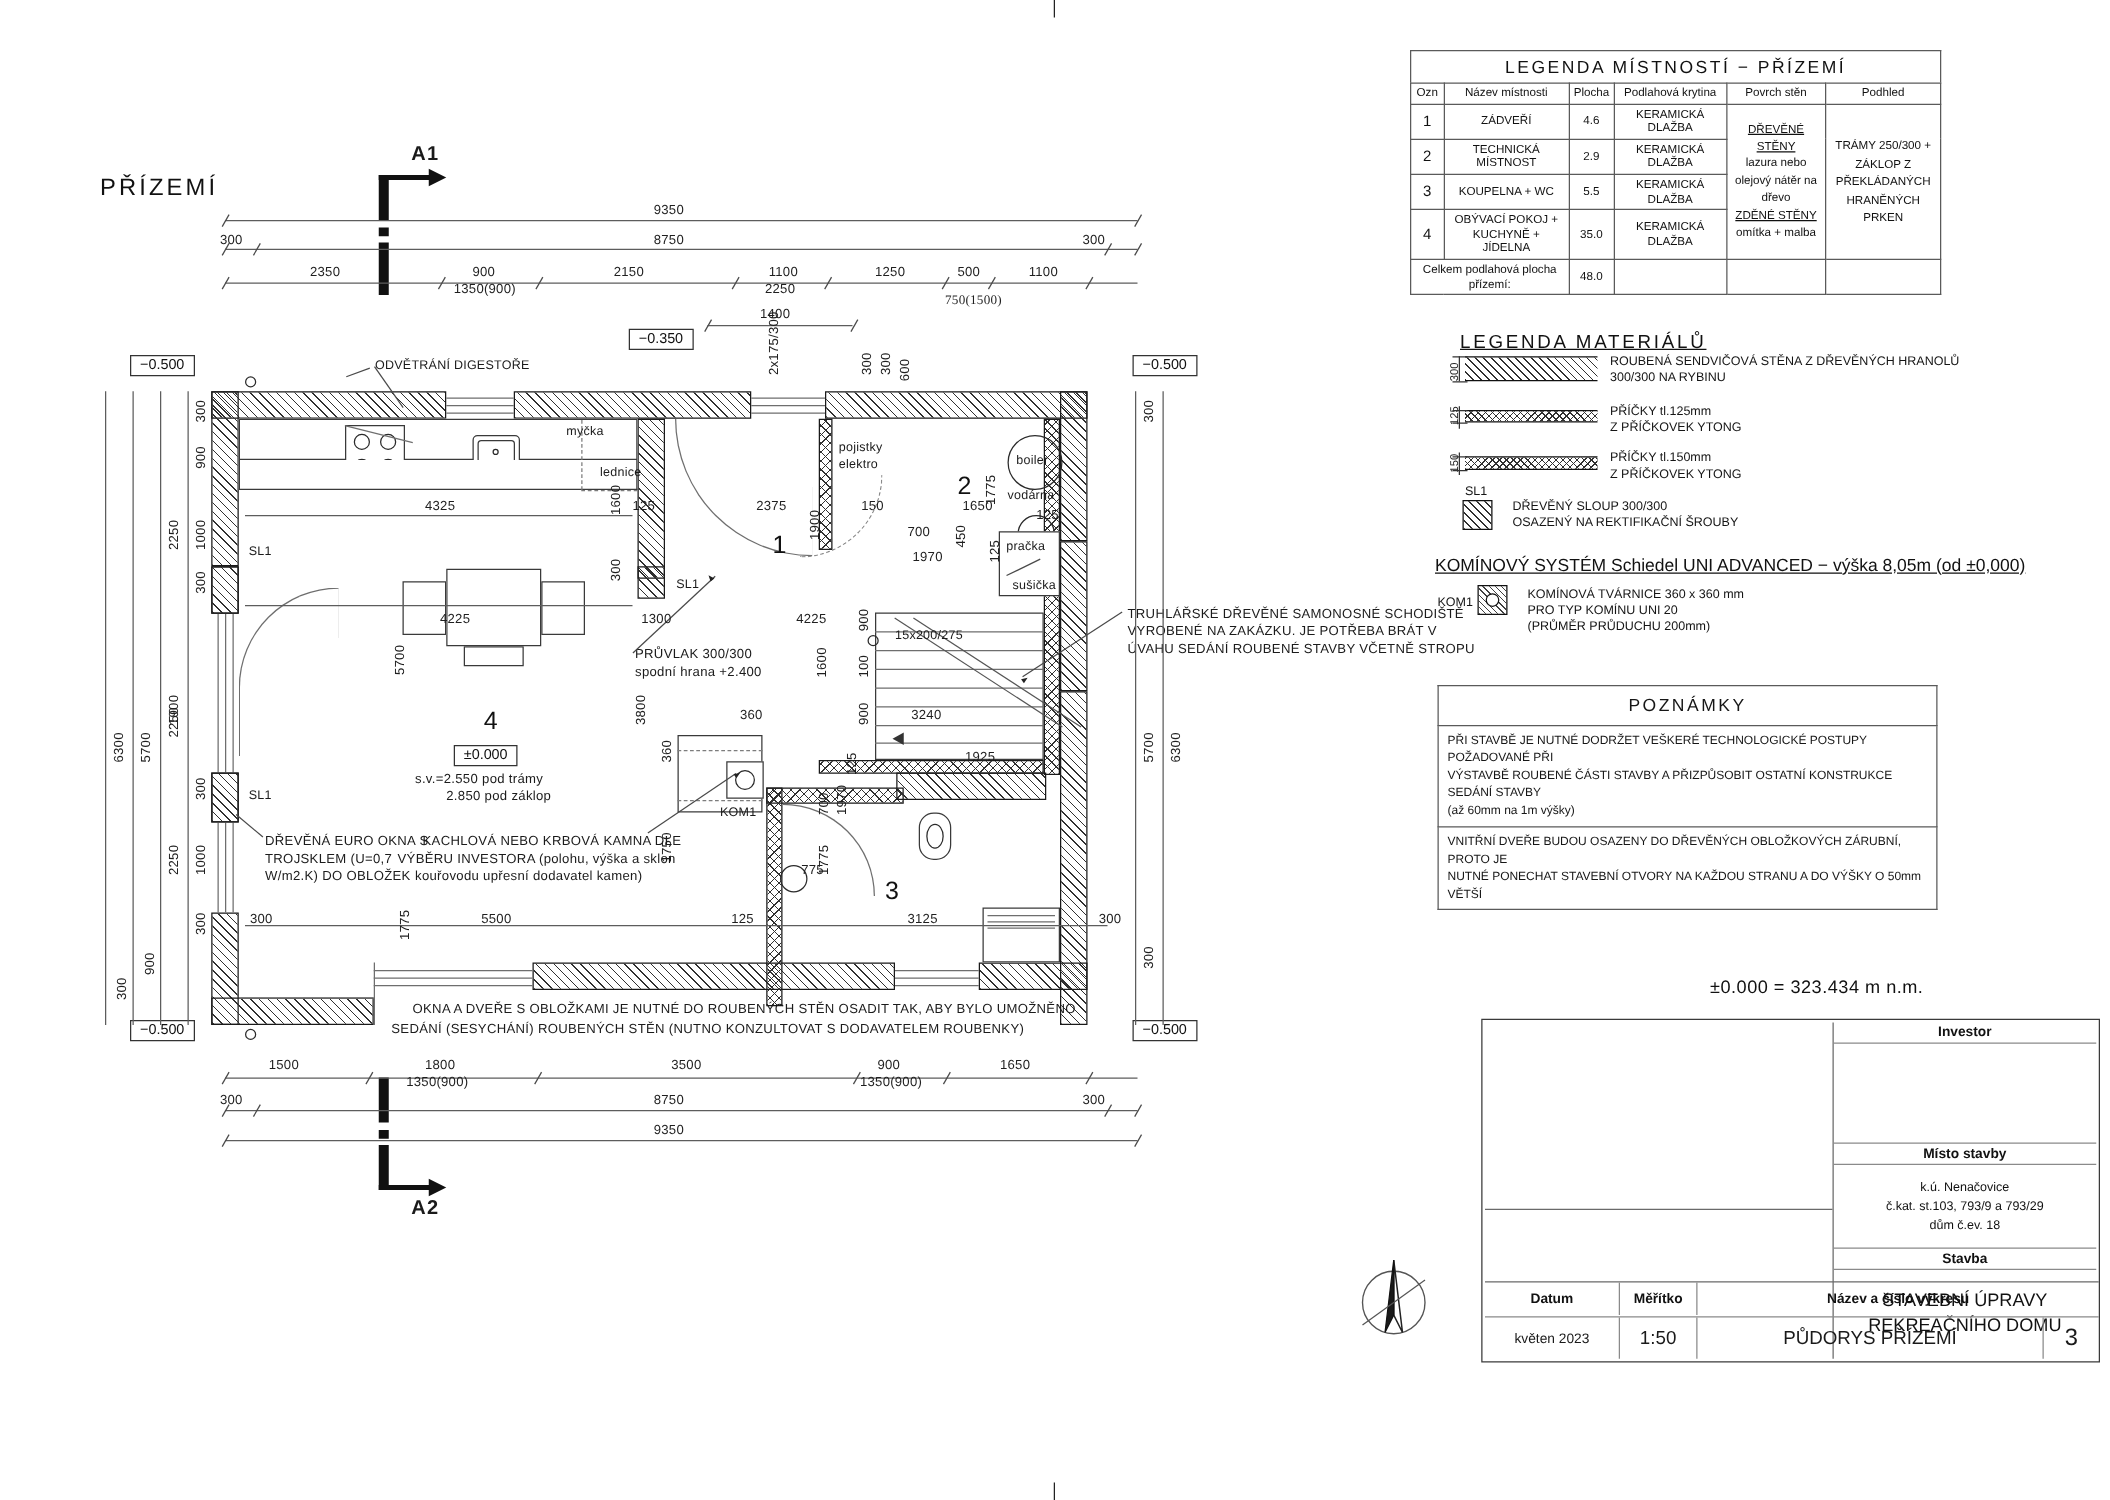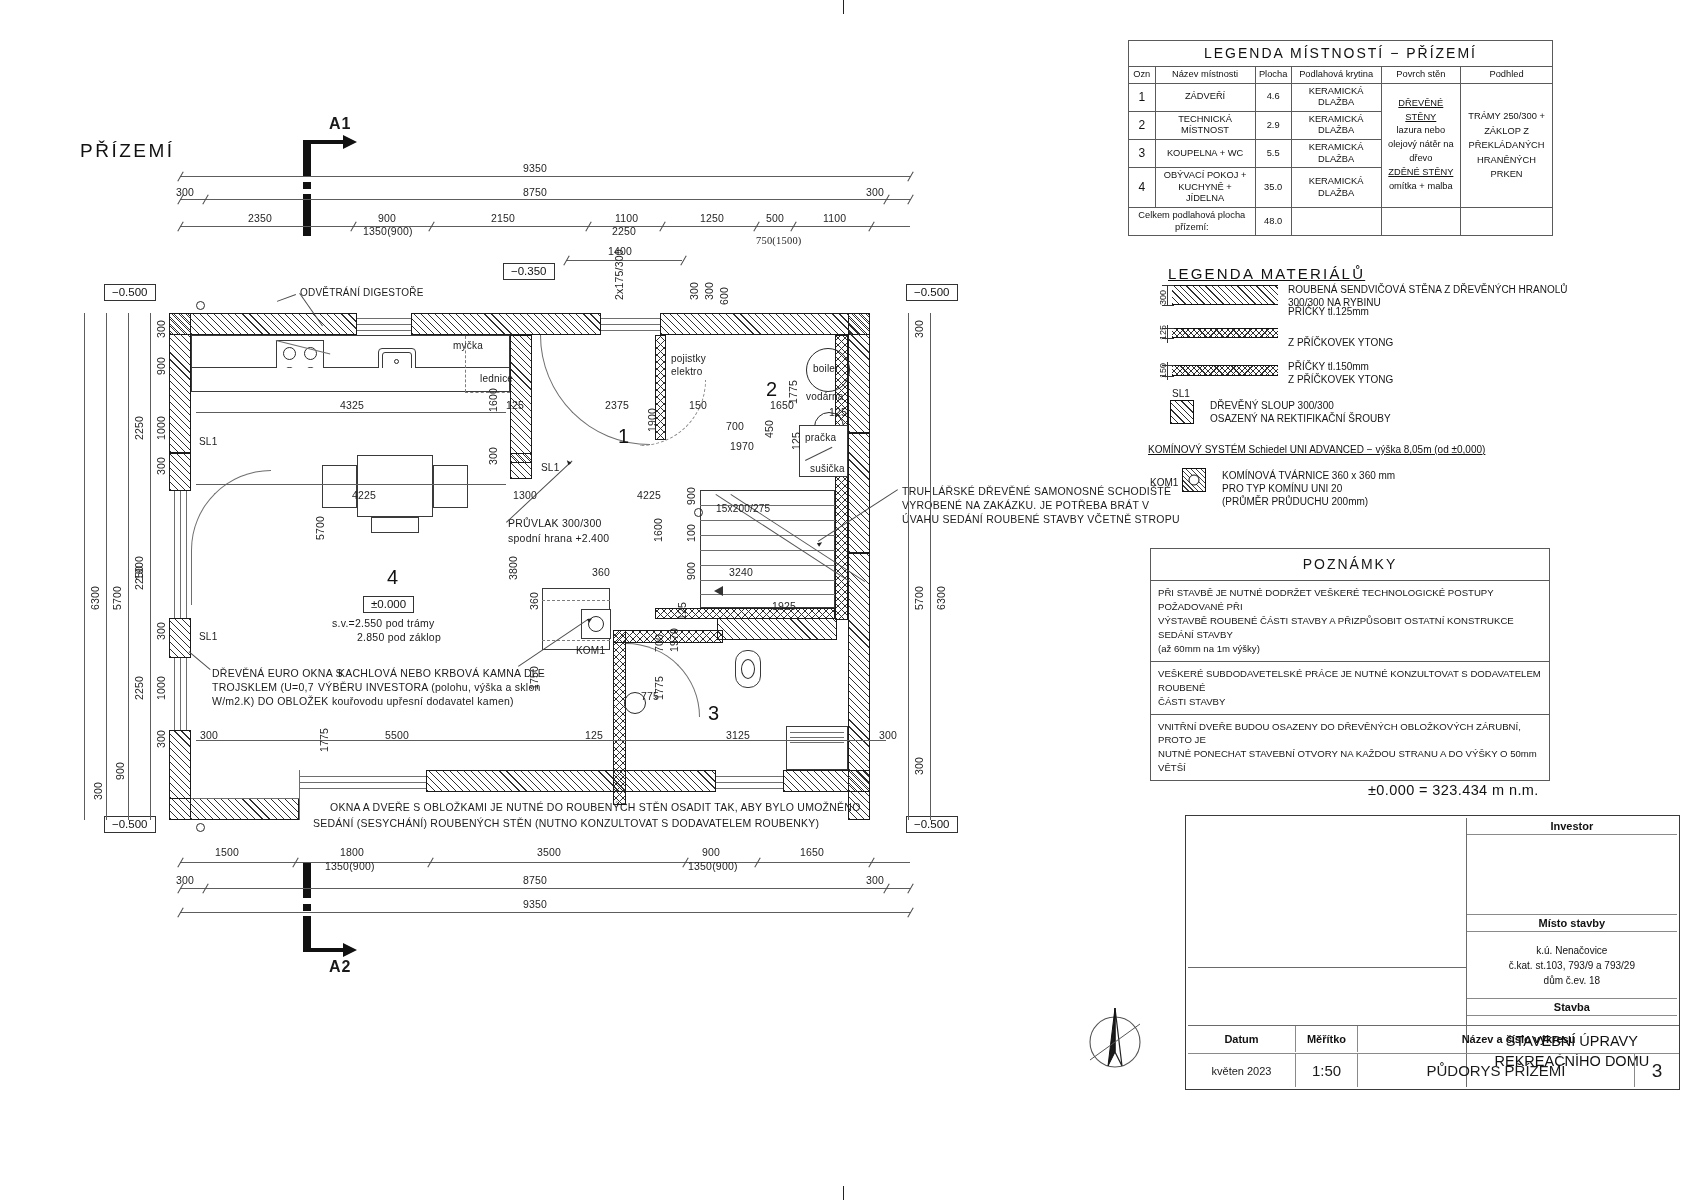--- a/index.html
+++ b/index.html
@@ -139,21 +139,21 @@
     background: repeating-linear-gradient(45deg,#404040 0 0.8px, transparent 0.8px 3.5px);
   }
   .swatch-kom .inner {
     position:absolute; left:50%; top:50%; transform:translate(-50%,-50%);
     width: 11px; height: 11px; border:1.2px solid #111; border-radius:50%;
     background:#fff;
   }
   .dimtag { position:absolute; font-size: 9px; color:#222; transform-origin: 0 0; transform: rotate(-90deg); }
 
   .kom-head {
-    position:absolute; font-size:10px; text-decoration: underline; color:#111; white-space: nowrap;
+    position:absolute; font-size:14px; text-decoration: underline; color:#111; white-space: nowrap;
   }
 
   table.poznamky {
     position:absolute; border-collapse: collapse; background:#fff;
     font-size: 9.6px; color:#161616;
   }
   table.poznamky td {
     border: 1px solid #5a5a5a;
     padding: 5px 7px;
     line-height: 1.45;
@@ -616,21 +616,21 @@
     <div class="thin-line" style="left:52px;top:305px;width:12px;height:1px;background:#333;"></div>
     <div class="thin-line" style="left:57px;top:285px;width:1px;height:20px;background:#333;"></div>
     <div class="mat-row" style="left:178px;top:283px;">ROUBENÁ SENDVIČOVÁ STĚNA Z DŘEVĚNÝCH HRANOLŮ</div>
     <div class="mat-row" style="left:178px;top:296px;">300/300 NA RYBINU</div>
 
     <div class="swatch-ytong" style="left:62px;top:328px;width:106px;height:10px;"></div>
     <div class="dimtag" style="left:48px;top:340px;">125</div>
     <div class="thin-line" style="left:52px;top:328px;width:12px;height:1px;background:#333;"></div>
     <div class="thin-line" style="left:52px;top:338px;width:12px;height:1px;background:#333;"></div>
     <div class="thin-line" style="left:57px;top:325px;width:1px;height:18px;background:#333;"></div>
-    <div class="mat-row" style="left:178px;top:305px;">PŘÍČKY tl.125mm</div>
+    <div class="mat-row" style="left:178px;top:323px;">PŘÍČKY tl.125mm</div>
     <div class="mat-row" style="left:178px;top:336px;">Z PŘÍČKOVEK YTONG</div>
 
     <div class="swatch-ytong" style="left:62px;top:365px;width:106px;height:11px;"></div>
     <div class="dimtag" style="left:48px;top:378px;">150</div>
     <div class="thin-line" style="left:52px;top:365px;width:12px;height:1px;background:#333;"></div>
     <div class="thin-line" style="left:52px;top:376px;width:12px;height:1px;background:#333;"></div>
     <div class="thin-line" style="left:57px;top:362px;width:1px;height:18px;background:#333;"></div>
     <div class="mat-row" style="left:178px;top:360px;">PŘÍČKY tl.150mm</div>
     <div class="mat-row" style="left:178px;top:373px;">Z PŘÍČKOVEK YTONG</div>
 
@@ -650,24 +650,20 @@
 
     <table class="poznamky" style="left:40px;top:548px;width:400px;">
       <tbody>
           <tr>
         <td class="hdr">POZNÁMKY</td>
       </tr>
       <tr>
         <td style="white-space:pre-line;">PŘI STAVBĚ JE NUTNÉ DODRŽET VEŠKERÉ TECHNOLOGICKÉ POSTUPY POŽADOVANÉ PŘI
 VÝSTAVBĚ ROUBENÉ ČÁSTI STAVBY A PŘIZPŮSOBIT OSTATNÍ KONSTRUKCE SEDÁNÍ STAVBY
 (až 60mm na 1m výšky)</td>
-      </tr>
-      <tr>
-        <td style="white-space:pre-line;">VEŠKERÉ SUBDODAVETELSKÉ PRÁCE JE NUTNÉ KONZULTOVAT S DODAVATELEM ROUBENÉ
-ČÁSTI STAVBY</td>
       </tr>
       <tr>
         <td style="white-space:pre-line;">VNITŘNÍ DVEŘE BUDOU OSAZENY DO DŘEVĚNÝCH OBLOŽKOVÝCH ZÁRUBNÍ, PROTO JE
 NUTNÉ PONECHAT STAVEBNÍ OTVORY NA KAŽDOU STRANU A DO VÝŠKY O 50mm VĚTŠÍ</td>
       </tr>
     </tbody>
       </table>
 
     <div class="elev-note" style="left:258px;top:782px;">±0.000 = 323.434 m n.m.</div>
 

